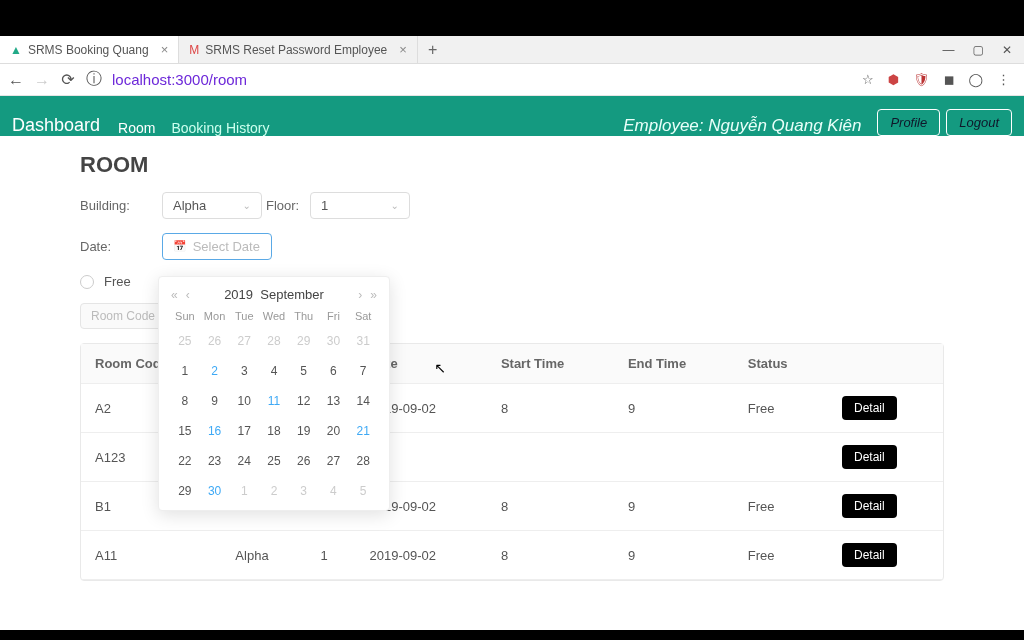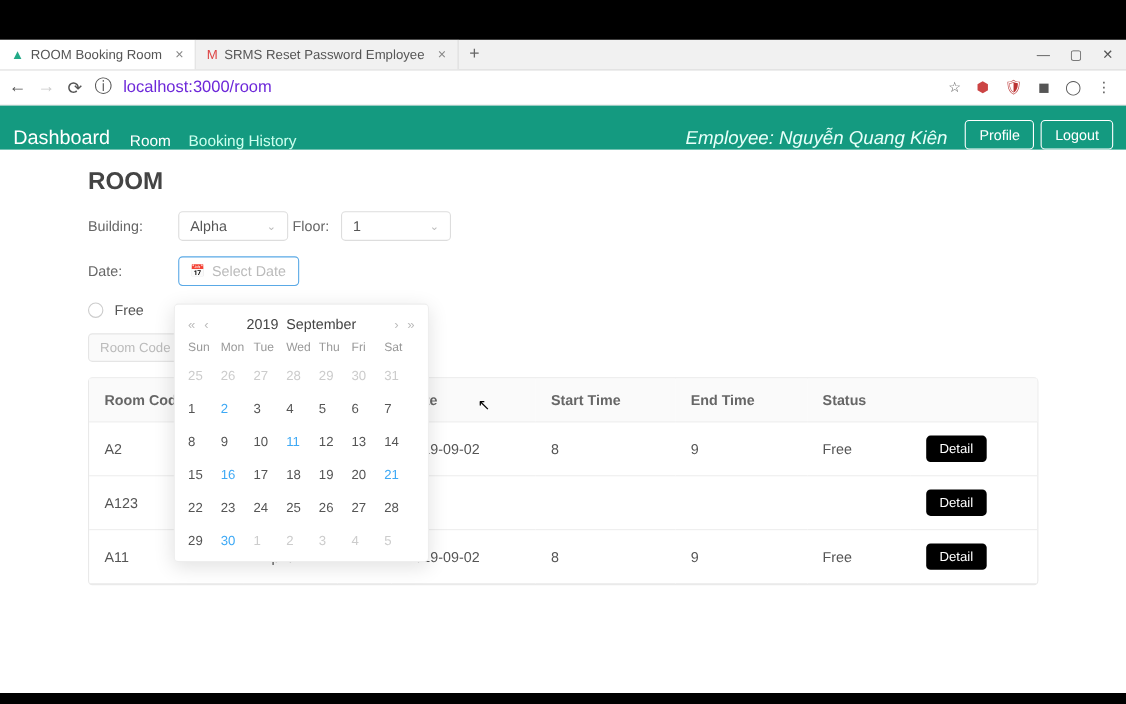--- a/index.html
+++ b/index.html
@@ -14,57 +14,57 @@
   .winctrl { margin-left:auto; display:flex; gap:18px; padding-right:12px; color:#555; }
   .addrbar { display:flex; align-items:center; height:32px; padding:0 8px; gap:10px; color:#555; border-bottom:1px solid #e5e5e5; }
   .addrbar .icon { width:16px; text-align:center; }
   .url { flex:1; font-size:15px; color:#6d28d9;}
   .ext-icons { display:flex; gap:14px; align-items:center; padding-right:6px; font-size:13px;}
   .navbar { background:#149a80; color:#fff; height:40px; display:flex; align-items:flex-end; padding:0 12px; font-size:14px; }
   .brand { font-size:18px; margin-right:18px; }
   .navlink { margin-right:16px; color:#cfe; }
   .navlink.active { color:#fff; }
   .employee { margin-left:auto; font-style:italic; font-size:17px; margin-right:10px; color:#e8fff9; }
-  .navbtn { border:1px solid #fff; background:transparent; color:#ffffff; padding:5px 12px; border-radius:4px; margin-left:6px; font-size:13px; }
+  .navbtn { border:1px solid #fff; background:transparent; color:#0f172a; padding:5px 12px; border-radius:4px; margin-left:6px; font-size:13px;font-style:italic; }
   .content { padding:16px 80px 0 80px; color:#555; font-size:13px; position:relative; flex:1; overflow:hidden;}
   h2.page-title { font-size:22px; font-weight:700; color:#444; margin-bottom:14px; }
   .row { display:flex; align-items:center; margin-bottom:14px; gap:4px; }
   .lbl { width:78px; color:#666; }
   .select { border:1px solid #ddd; border-radius:4px; padding:5px 10px; width:100px; display:flex; justify-content:space-between; align-items:center; color:#555; background:#fff;}
   .select .chev { color:#bbb; font-size:10px; }
   .date-input { border:1px solid #5aa9e6; border-radius:4px; padding:5px 10px; width:110px; display:flex; gap:6px; align-items:center; color:#bbb; background:#fff;}
   .date-input .cal-ic { font-size:11px; }
   .radio-row { display:flex; gap:22px; align-items:center; }
   .radio { width:14px; height:14px; border:1px solid #ccc; border-radius:50%; display:inline-block;}
   .roomcode-btn { border:1px solid #e5e5e5; color:#bbb; background:#fafafa; padding:5px 10px; border-radius:4px; font-size:12px;}
   .table-wrap { border:1px solid #e9e9e9; border-radius:4px; margin-top:10px; }
   table { width:100%; border-collapse:collapse; font-size:13px; }
   th, td { text-align:left; padding:12px 14px; border-bottom:1px solid #eee; color:#555;}
   th { color:#666; font-weight:600; background:#fafafa; }
   .detail-btn { background:#000000; color:#fff; border:none; padding:5px 12px; border-radius:4px; font-size:12px;}
   .calendar-pop { position:absolute; top:140px; left:158px; width:232px; background:#fff; border:1px solid #eee; box-shadow:0 4px 18px rgba(0,0,0,.12); border-radius:4px; padding:10px 12px 8px; z-index:50; font-size:12px;}
   .cal-head { display:flex; align-items:center; justify-content:space-between; color:#888; margin-bottom:8px;}
   .cal-head .ym { color:#444; font-size:13px; }
   .cal-nav { display:flex; gap:8px; color:#bbb;}
-  .cal-grid { display:grid; grid-template-columns:repeat(7,1fr); text-align:left; row-gap:8px; column-gap:2px;}
+  .cal-grid { display:grid; grid-template-columns:repeat(7,1fr); text-align:center; row-gap:8px; column-gap:2px;}
   .cal-dow { color:#999; font-size:11px; }
   .cal-day { color:#555; padding:4px 0; border-radius:3px;}
   .cal-day.muted { color:#ccc; }
   .cal-day.link { color:#3ea9f5; }
   .cursor { position:absolute; top:232px; left:440px; font-size:14px; color:#000; z-index:60; transform:translate(-50%,-50%);}
 </style>
 </head>
 <body>
 
 <div class="letterbox-top"></div>
 <div class="browser">
   <div class="tabbar">
     <div class="tab">
       <span style="color:#2a8">▲</span>
-      <span>ROOM Booking Room</span>
+      <span>SRMS Booking Quang</span>
       <span class="close">×</span>
     </div>
     <div class="tab inactive">
       <span style="color:#d44">M</span>
       <span>SRMS Reset Password Employee</span>
       <span class="close">×</span>
     </div>
     <div class="tab-plus">+</div>
     <div class="winctrl">
       <span>—</span>
@@ -159,20 +159,30 @@
               <td><button class="detail-btn">Detail</button></td>
             </tr>
             <tr>
               <td>A123</td>
               <td></td>
               <td></td>
               <td></td>
               <td></td>
               <td></td>
               <td></td>
+              <td><button class="detail-btn">Detail</button></td>
+            </tr>
+            <tr>
+              <td>B1</td>
+              <td></td>
+              <td></td>
+              <td>2019-09-02</td>
+              <td>8</td>
+              <td>9</td>
+              <td>Free</td>
               <td><button class="detail-btn">Detail</button></td>
             </tr>
             <tr>
               <td>A11</td>
               <td>Alpha</td>
               <td>1</td>
               <td>2019-09-02</td>
               <td>8</td>
               <td>9</td>
               <td>Free</td>

